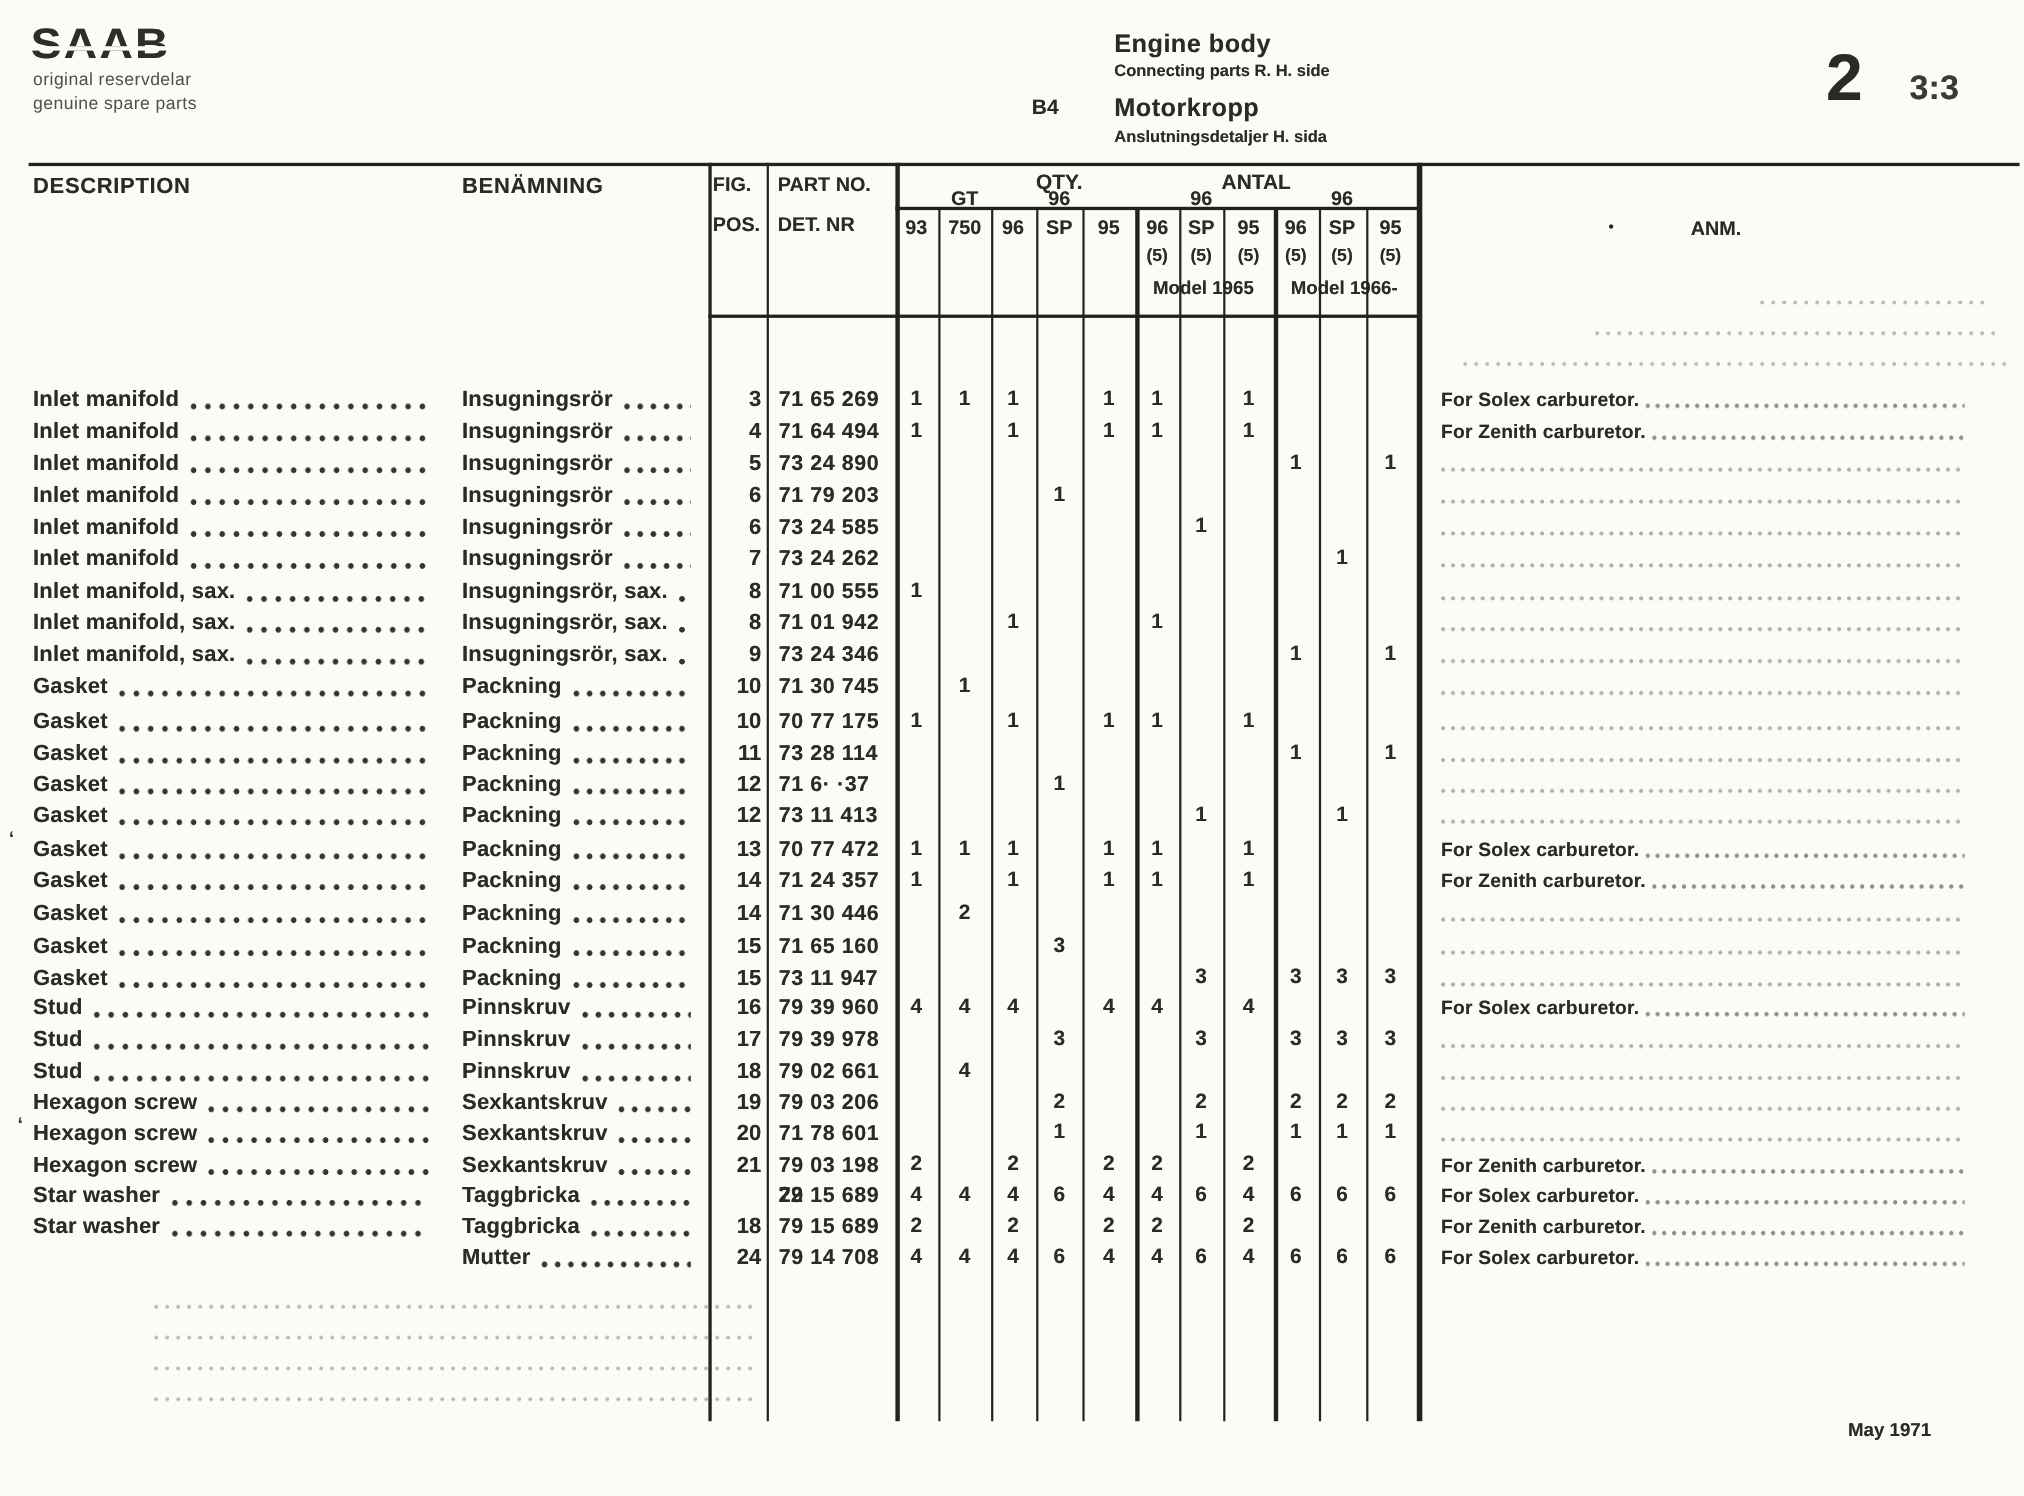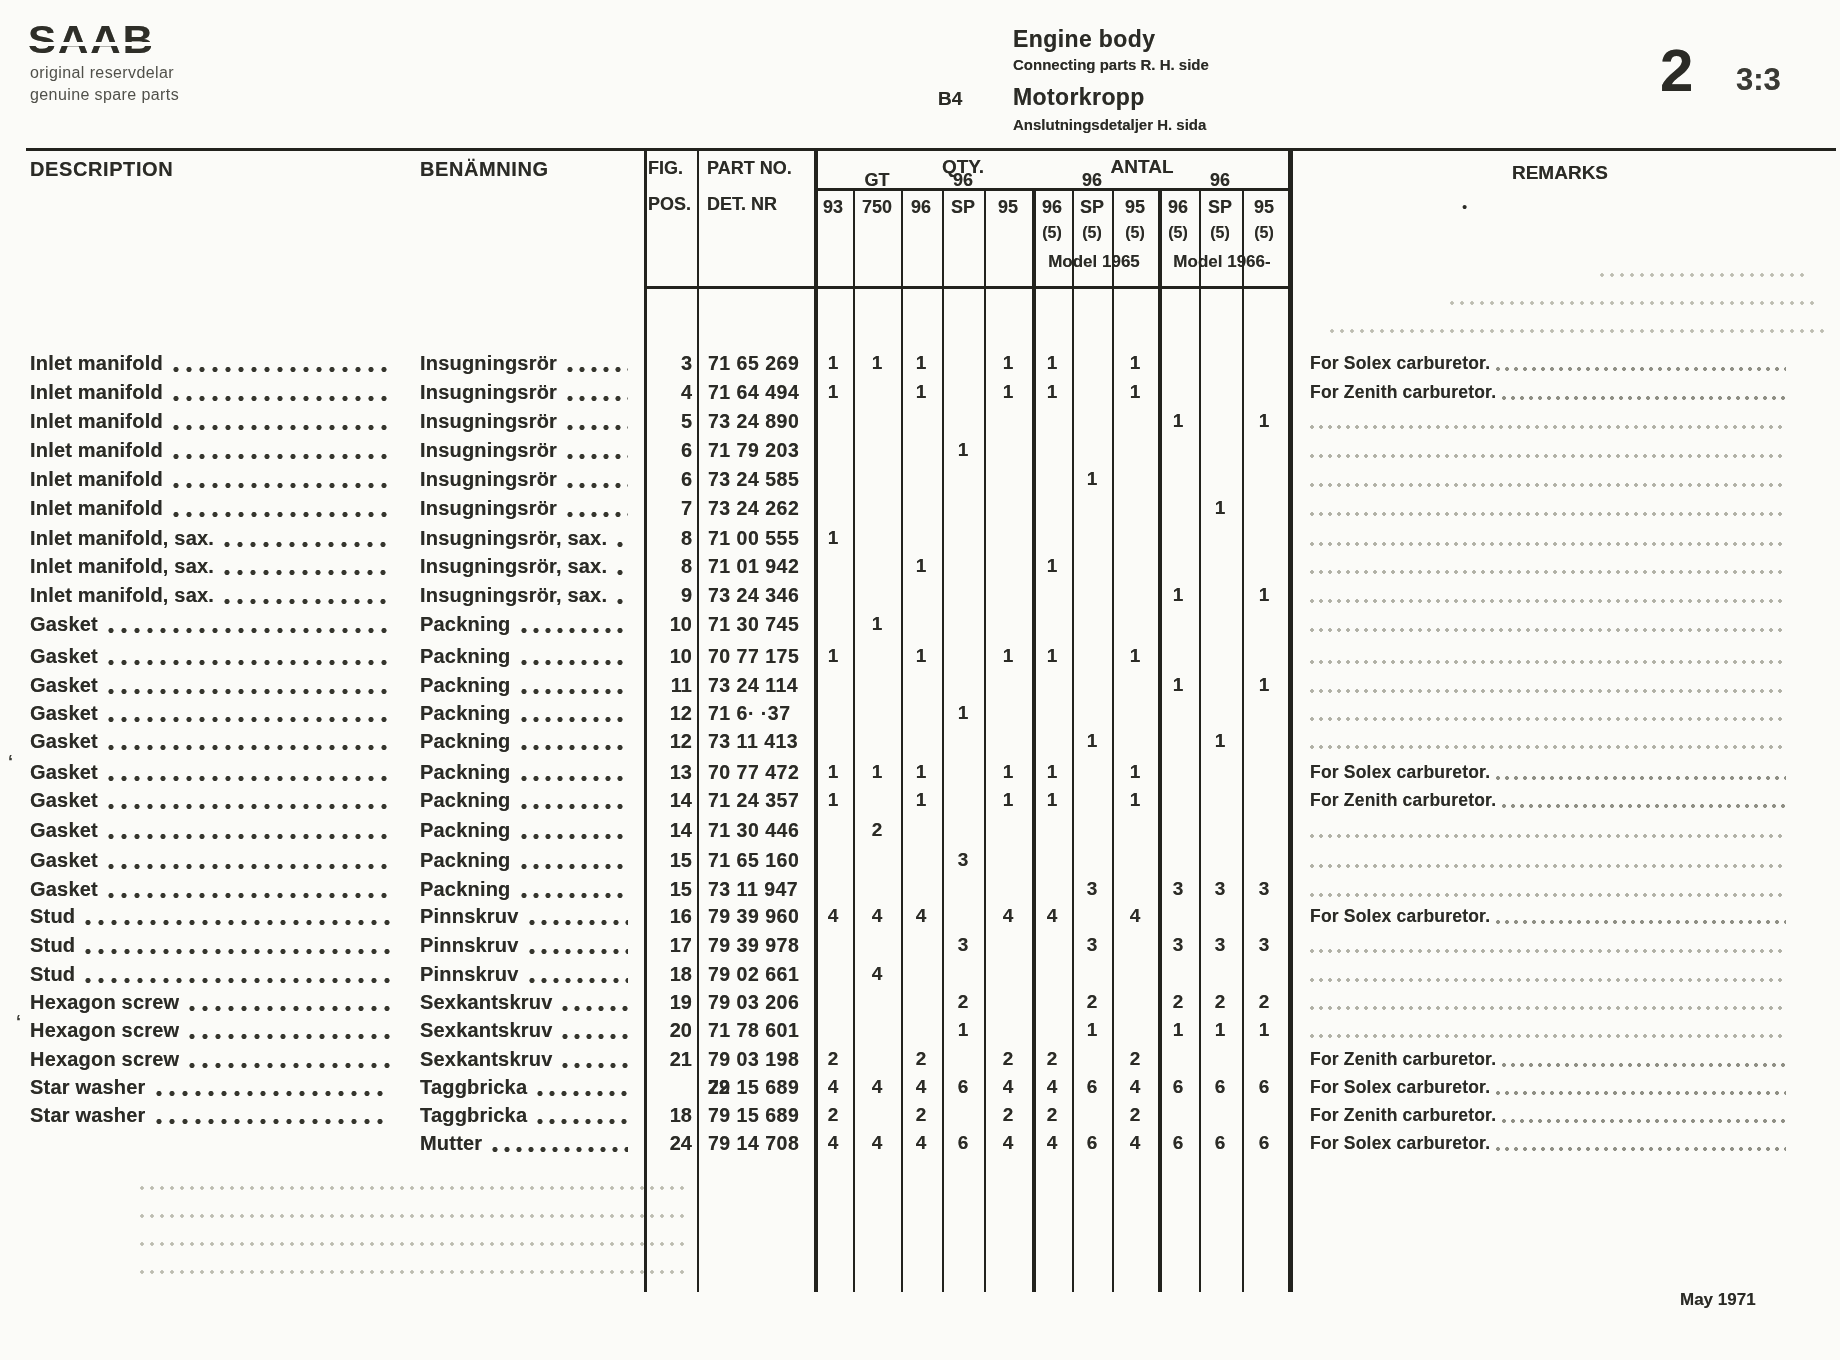--- a/index.html
+++ b/index.html
@@ -73,21 +73,21 @@
   <div class="h20 ink" style="left:30px;top:158px">DESCRIPTION</div>
   <div class="h20 ink" style="left:420px;top:158px">BENÄMNING</div>
   <div class="h18 ink" style="left:648px;top:158px">FIG.</div>
   <div class="h18 ink" style="left:648px;top:194px">POS.</div>
   <div class="h18 ink" style="left:707px;top:158px">PART NO.</div>
   <div class="h18 ink" style="left:707px;top:194px">DET. NR</div>
   <div class="qh ink" style="left:963px;top:156px;font-size:19px">QTY.</div>
   <div class="qh ink" style="left:1142px;top:156px;font-size:19px">ANTAL</div>
   <div class="model-label ink" style="left:1094px;top:252px">Model 1965</div>
   <div class="model-label ink" style="left:1222px;top:252px">Model 1966-</div>
-  <div class="remarks-hd ink" style="top:162px">REMARKS</div>
+  <div class="remarks-hd ink" style="top:198px;font-size:18px">ANM.</div>
   <div class="anm-bullet">•</div>
 
   <div id="dynamic">
       <div class="vline" style="left:644px;top:148px;width:3px;height:1144px"></div>
       <div class="vline" style="left:697px;top:148px;width:2px;height:1144px"></div>
       <div class="vline" style="left:814px;top:148px;width:4px;height:1144px"></div>
       <div class="vline" style="left:853px;top:190px;width:2px;height:1102px"></div>
       <div class="vline" style="left:901px;top:190px;width:2px;height:1102px"></div>
       <div class="vline" style="left:942px;top:190px;width:2px;height:1102px"></div>
       <div class="vline" style="left:984px;top:190px;width:2px;height:1102px"></div>
@@ -366,21 +366,21 @@
           <span class="lead"></span>
         </div>
         <div class="cell ben-cell" style="left:420px;width:210px">
           <span class="t ink">Packning</span>
           <span class="lead ben-lead"></span>
         </div>
         <div class="cell fig-cell" style="left:646px;width:46px">
           <span class="t ink">11</span>
         </div>
         <div class="cell part-cell" style="left:708px;width:102px">
-          <span class="t ink">73 24 114</span>
+          <span class="t ink">73 28 114</span>
         </div>
         <div class="q ink" style="left:1178px">1</div>
         <div class="q ink" style="left:1264px">1</div>
         <div class="cell rem-cell" style="left:1310px;width:478px">
           <span class="lead rem-lead empty"></span>
         </div>
       </div>
       <div class="row" style="top:699px">
         <div class="cell desc-cell" style="left:30px;width:362px">
           <span class="t ink">Gasket</span>

